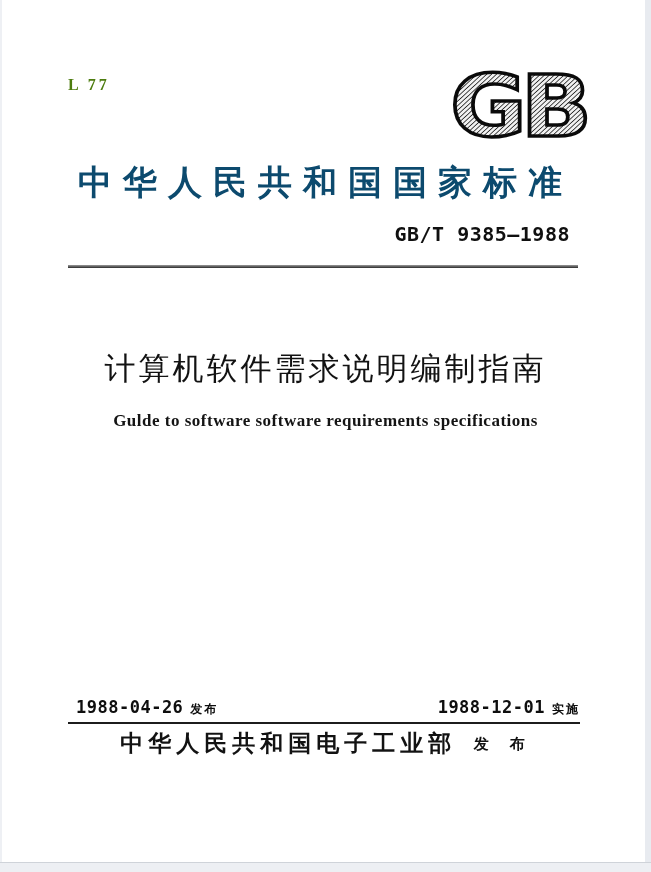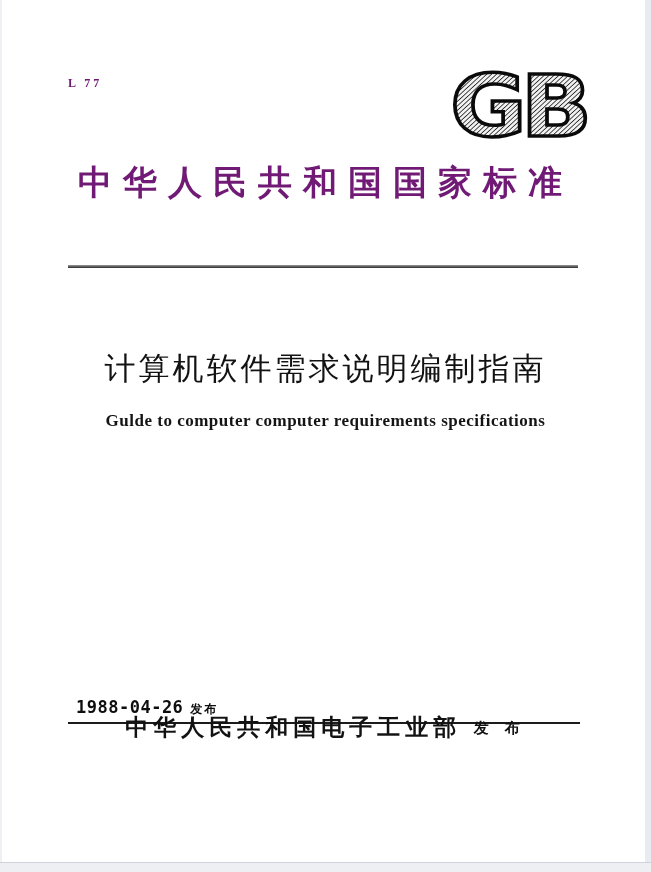--- a/index.html
+++ b/index.html
@@ -32,41 +32,41 @@
     position: absolute; top: 0; left: 0;
     width: 2px; height: 100%;
     background: #eef0f4;
   }
 
   .class-code {
     position: absolute;
     left: 68px; top: 76px;
     font-family: "Liberation Serif", serif;
     font-weight: bold;
-    font-size: 12px;
+    font-size: 16px;
     letter-spacing: 3px;
-    color: #701a75;
+    color: #4d7c0f;
   }
 
   .gb-logo {
     position: absolute;
     left: 433px; top: 58px;
     width: 172px; height: 92px;
   }
 
   .std-title {
     position: absolute;
     left: 0; top: 160px;
     width: 100%;
     text-align: center;
     font-size: 34px;
     font-weight: bold;
     letter-spacing: 11px;
     white-space: nowrap;
-    color: #701a75;
+    color: #0c4a6e;
   }
 
   .std-number {
     position: absolute;
     right: 81px; top: 222px;
     font-family: "DejaVu Sans Mono", monospace;
     font-weight: bold;
     font-size: 20px;
     letter-spacing: 0.5px;
     color: #101010;
@@ -132,24 +132,25 @@
   }
   .dates-rule {
     position: absolute;
     left: 68px; top: 722px;
     width: 512px; height: 2px;
     background: #1c1c1c;
   }
 
   .publisher-row {
     position: absolute;
-    left: 0; top: 712px;
+    left: 0; top: 728px;
     width: 100%;
     text-align: center;
     white-space: nowrap;
+    font-family: Liberation Mono, monospace;
   }
   .publisher-name {
     font-size: 23px;
     font-weight: bold;
     letter-spacing: 5px;
     color: #121212;
     vertical-align: baseline;
   }
   .publisher-action {
     font-size: 15px;
@@ -176,32 +177,37 @@
       <pattern id="hatch" width="3.2" height="3.2" patternUnits="userSpaceOnUse" patternTransform="rotate(45)">
         <rect width="3.2" height="3.2" fill="#f2f2f2"></rect>
         <line x1="0" y1="0" x2="0" y2="3.2" stroke="#1a1a1a" stroke-width="1.5"></line>
       </pattern>
     </defs>
     <text x="86" y="78" text-anchor="middle" font-family="'DejaVu Sans', sans-serif" font-size="86" font-weight="900" letter-spacing="-5" fill="url(#hatch)" stroke="#0a0a0a" stroke-width="3.5" transform="scale(1.08,1) translate(-7,0)">GB</text>
   </svg>
 
   <div class="std-title">中华人民共和国国家标准</div>
 
+  <div class="std-number">GB/T 9385—1988</div>
 
   <div class="head-rule"></div>
 
   <div class="subject-zh">计算机软件需求说明编制指南</div>
 
-  <div class="subject-en">Gulde to computer computer requirements specifications</div>
+  <div class="subject-en">Gulde to software software requirements specifications</div>
 
   <div class="dates-row">
     <div class="date-group">
       <span class="date-value">1988-04-26</span>
       <span class="date-label">发布</span>
     </div>
+    <div class="date-group">
+      <span class="date-value">1988-12-01</span>
+      <span class="date-label">实施</span>
+    </div>
   </div>
 
   <div class="dates-rule"></div>
 
   <div class="publisher-row">
     <span class="publisher-name">中华人民共和国电子工业部</span>
     <span class="publisher-action">发 布</span>
   </div>
 
 </div>

